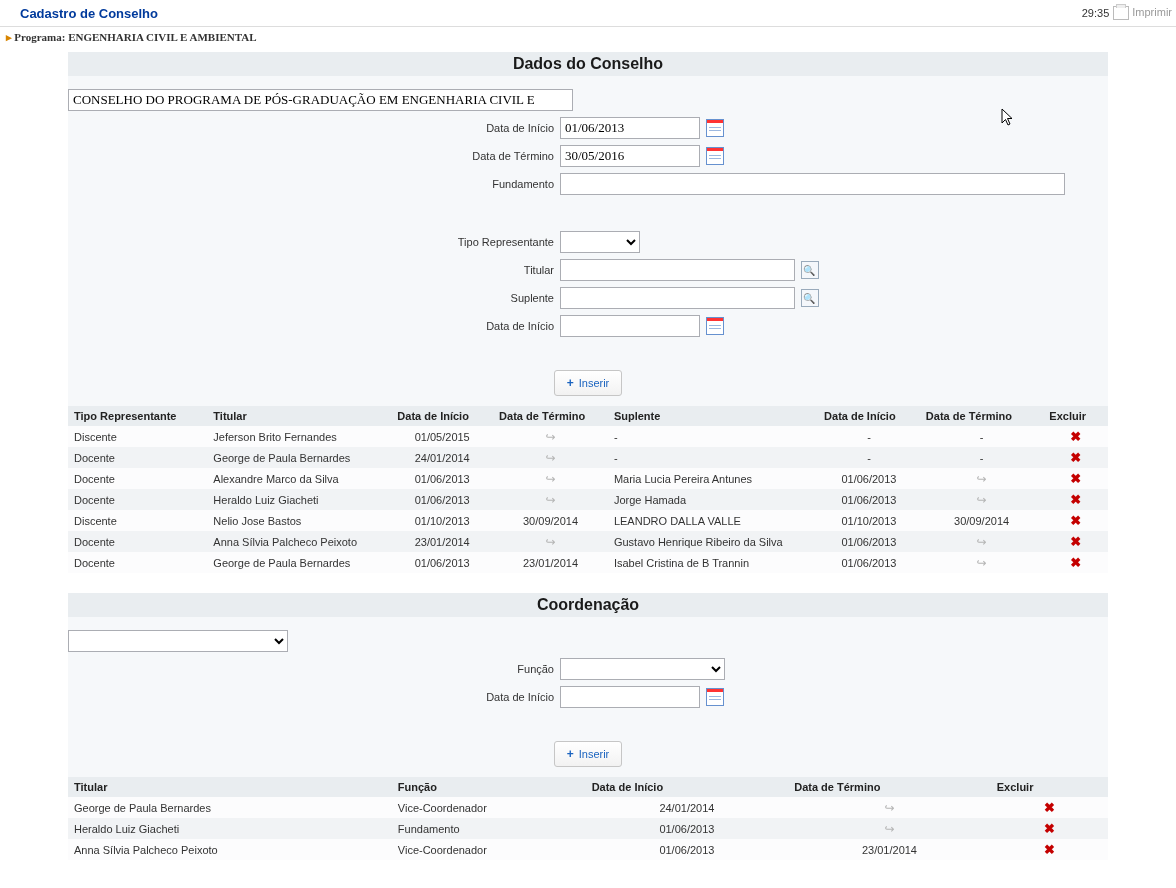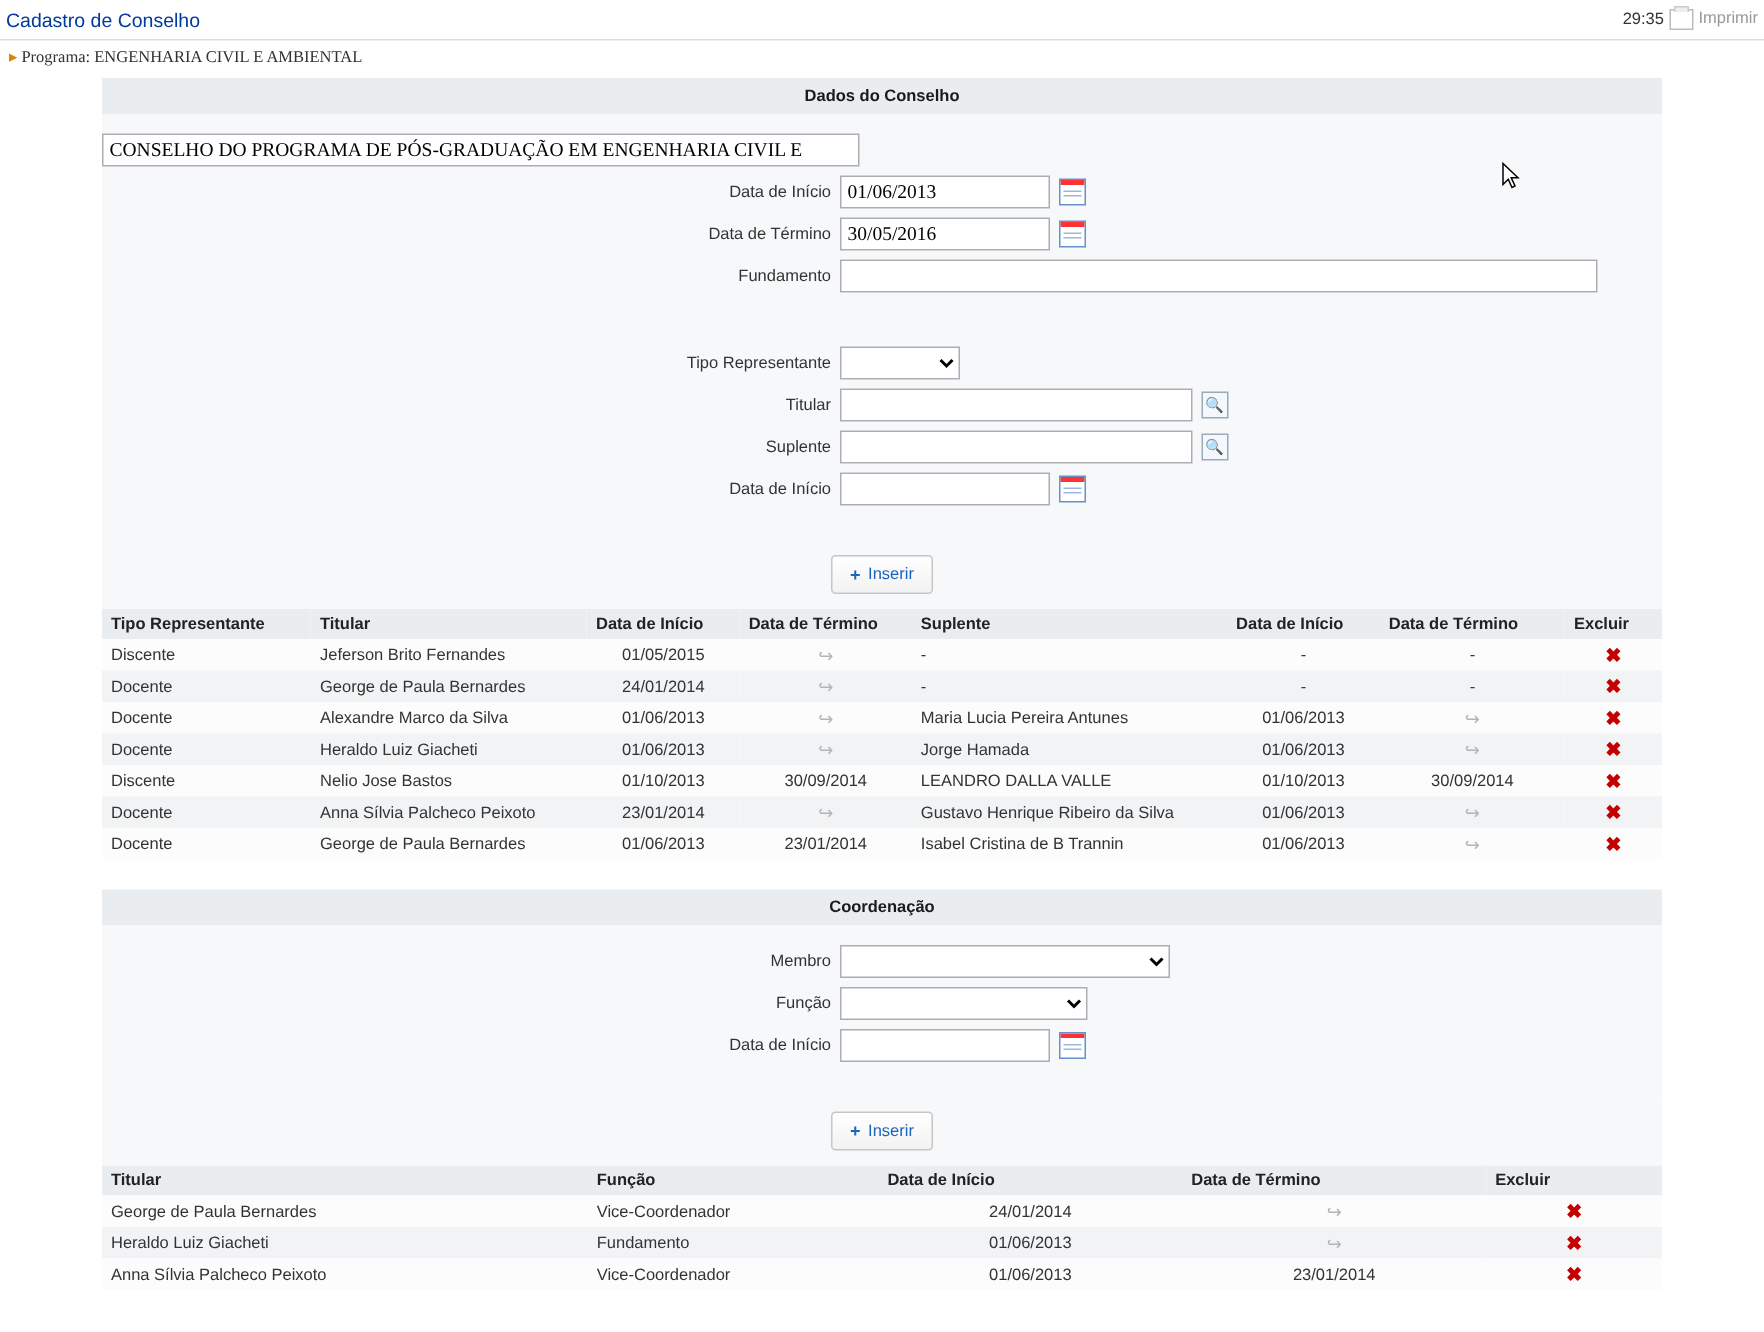--- a/index.html
+++ b/index.html
@@ -1,23 +1,23 @@
 <!DOCTYPE html>
 <html><head>
 <meta charset="utf-8">
 <style>
 html,body{margin:0;padding:0;font-family:Verdana,Arial,sans-serif;font-size:11px;color:#333;background:#fff}
 .page{width:1176px;min-height:888px;position:relative}
 .titlebar{border-bottom:1px solid #ddd;height:22px;display:flex;align-items:center;padding:2px 4px;justify-content:space-between}
-.titlebar h1{margin:0;color:#003A9C;font-size:13px;font-weight:normal}
+.titlebar h1{margin:16px;color:#003A9C;font-size:13px;font-weight:bold}
 .titlebar .right{display:flex;align-items:center;gap:4px;font-size:11px}
 .titlebar .print{color:#999;display:flex;gap:3px;cursor:pointer}
-.programa{padding:4px 6px;font-family:Verdana;font-size:11px;font-weight:normal;color:#333}
+.programa{padding:4px 6px;font-family:Verdana;font-size:11px;font-weight:bold;color:#333}
 .programa .marker{color:#d88500}
-.section-hdr{background:#e9edf0;height:24px;display:flex;align-items:center;justify-content:center;font-weight:bold;color:#1a1a1a;font-size:11px;margin:4px 0 0 0}
+.section-hdr{background:#e9edf0;height:24px;display:flex;align-items:center;justify-content:center;font-weight:bold;color:#1a1a1a;font-size:16px;margin:4px 0 0 0}
 .form-area{background:#f6f8fa;padding:10px 0 20px 0}
 .form-row{display:flex;align-items:center;height:28px}
 .form-row label{width:486px;text-align:right;padding-right:6px;color:#333}
 .form-row .ctrl{display:flex;align-items:center;gap:6px}
 input[type=text]{height:20px;border:1px solid #abadb3;padding:0 4px;font-family:Verdana;font-size:13px}
 select{height:22px;border:1px solid #abadb3;font-family:Verdana;font-size:12px;background:#fff}
 .cal-icon{width:16px;height:16px;display:inline-block;background:linear-gradient(#f33 0 20%, #fff 20% 100%);border:1px solid #6691cf;position:relative;cursor:pointer}
 .cal-icon::after{content:"";position:absolute;left:2px;right:2px;top:7px;height:1px;background:#9cb8e0;box-shadow:0 3px 0 #9cb8e0}
 .lookup-icon{width:16px;height:16px;border:1px solid #9ab;display:inline-flex;align-items:center;justify-content:center;cursor:pointer;font-size:10px;color:#567;background:#f4f7fb}
 .insert-btn{display:inline-flex;align-items:center;gap:5px;background:linear-gradient(#fff,#f2f2f2);border:1px solid #c6c6c6;border-radius:3px;padding:5px 12px;cursor:pointer;color:#1a63bf;font-size:11px}
@@ -205,21 +205,20 @@
             <td class="center">01/06/2013</td>
             <td class="center"><span class="arrow-icon">↪</span></td>
             <td class="center"><span class="x-icon">✖</span></td>
           </tr>
         </tbody>
     </table>
 
     <div class="section-hdr" style="margin-top:20px">Coordenação</div>
     <div class="form-area">
       <div class="form-row">
-        <label>Membro</label>
         <div class="ctrl">
             <select style="width:220px"><option></option></select>
           </div>
       </div>
       <div class="form-row">
         <label>Função</label>
         <div class="ctrl">
             <select style="width:165px"><option></option></select>
           </div>
       </div>

